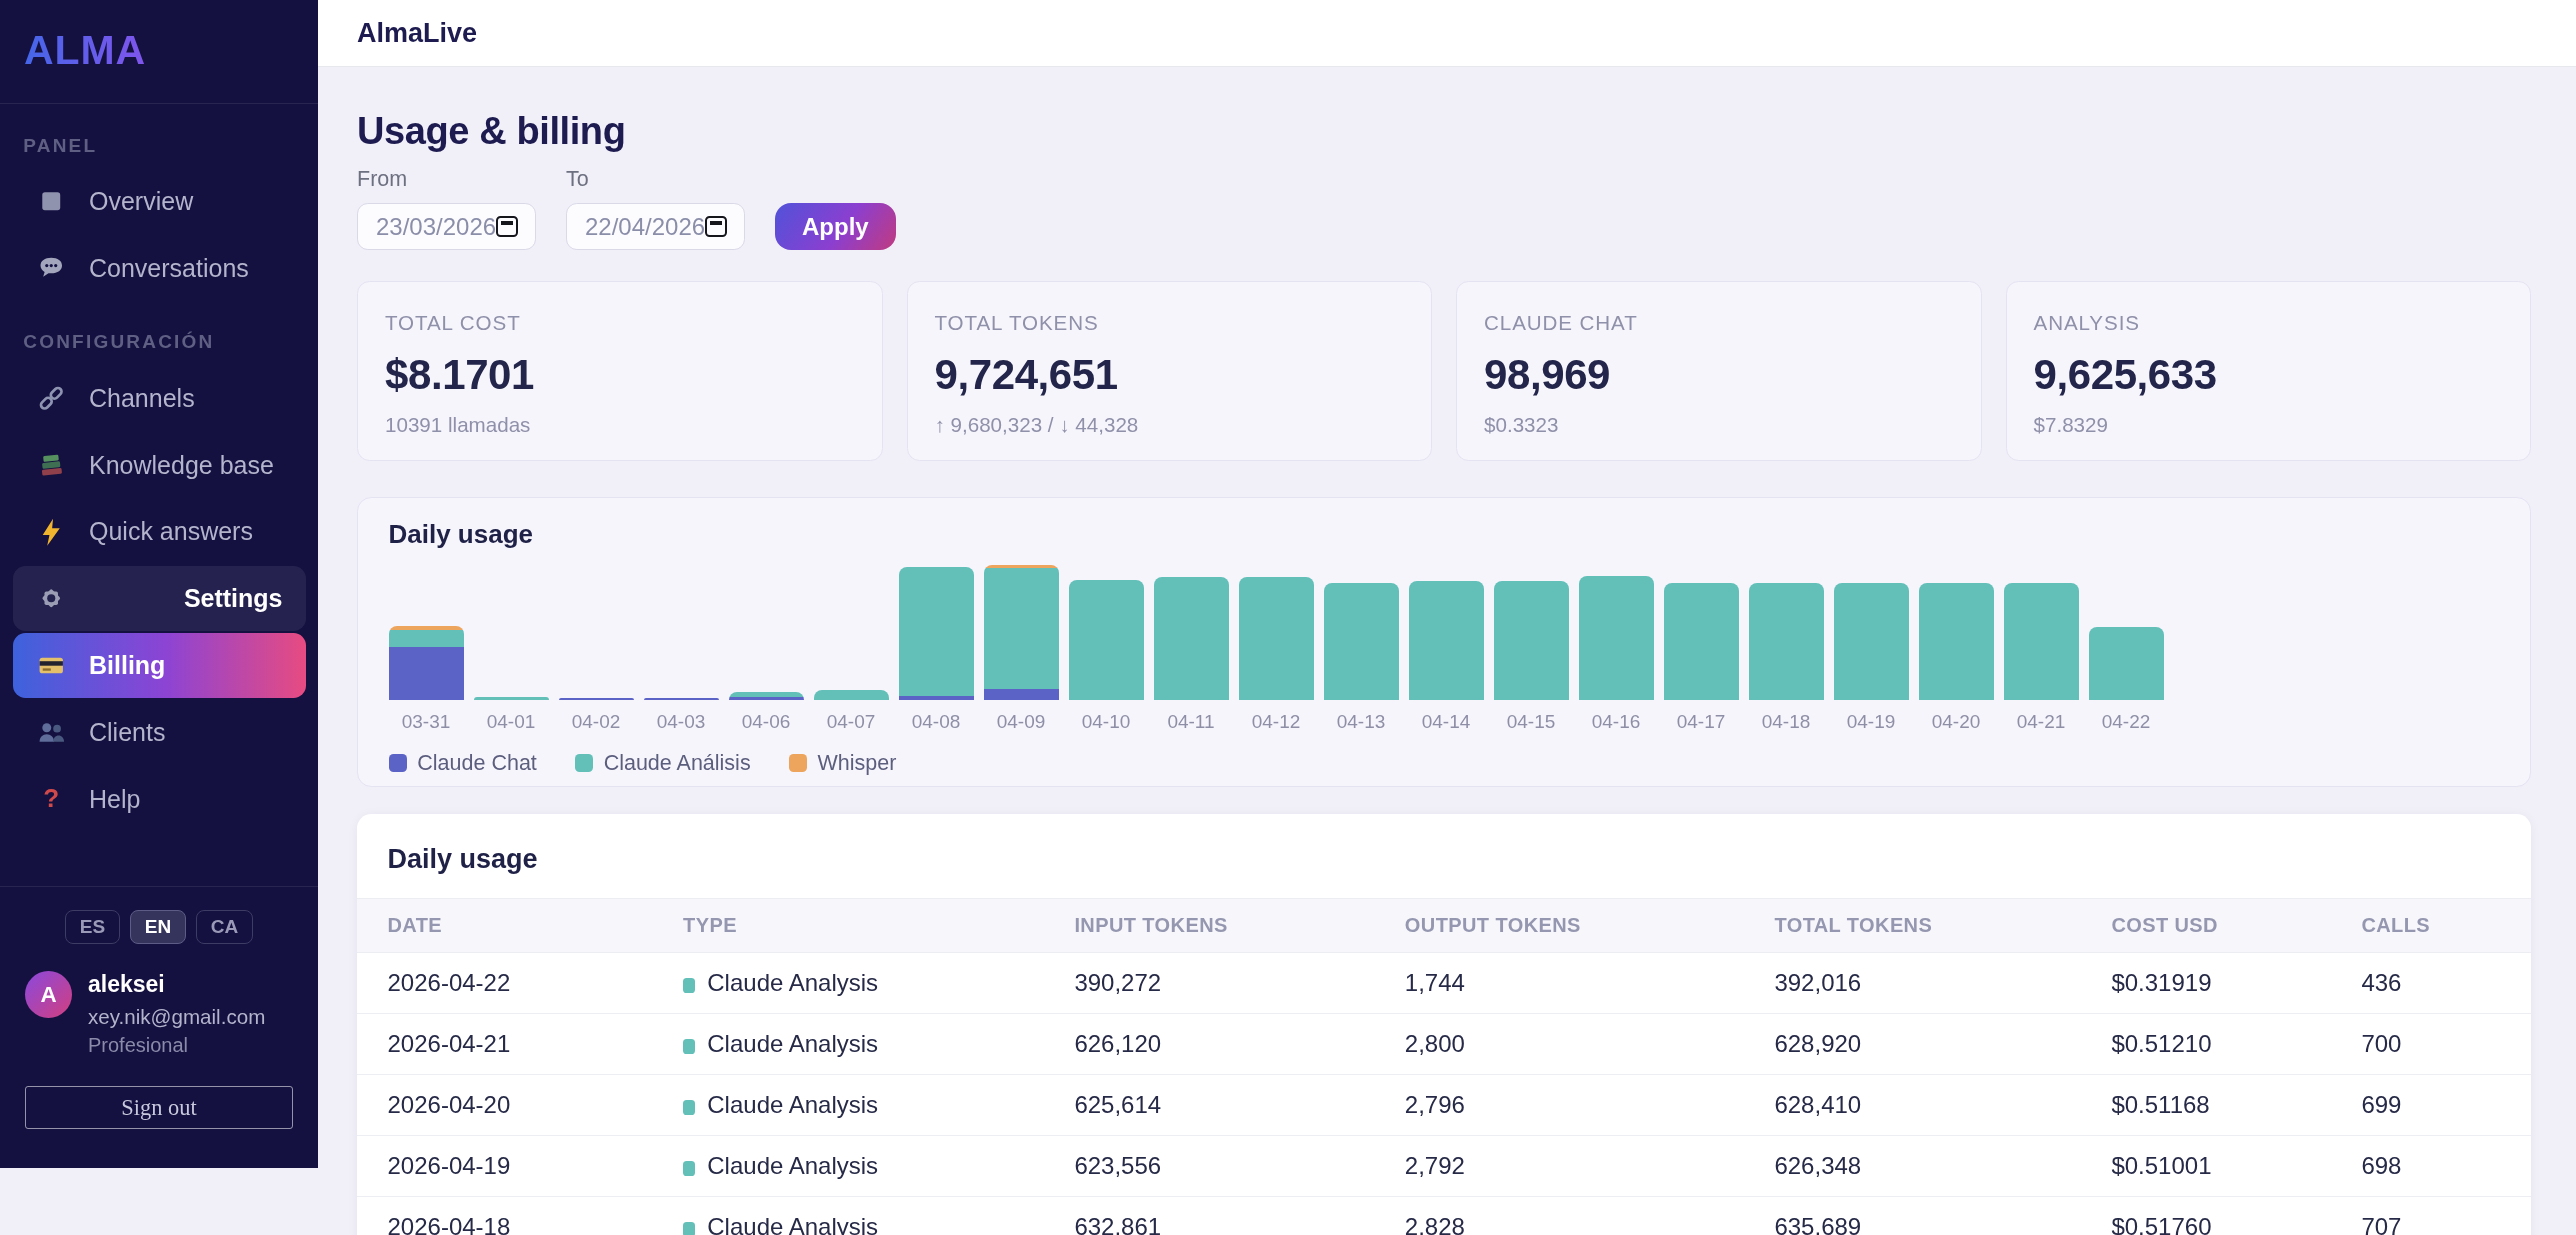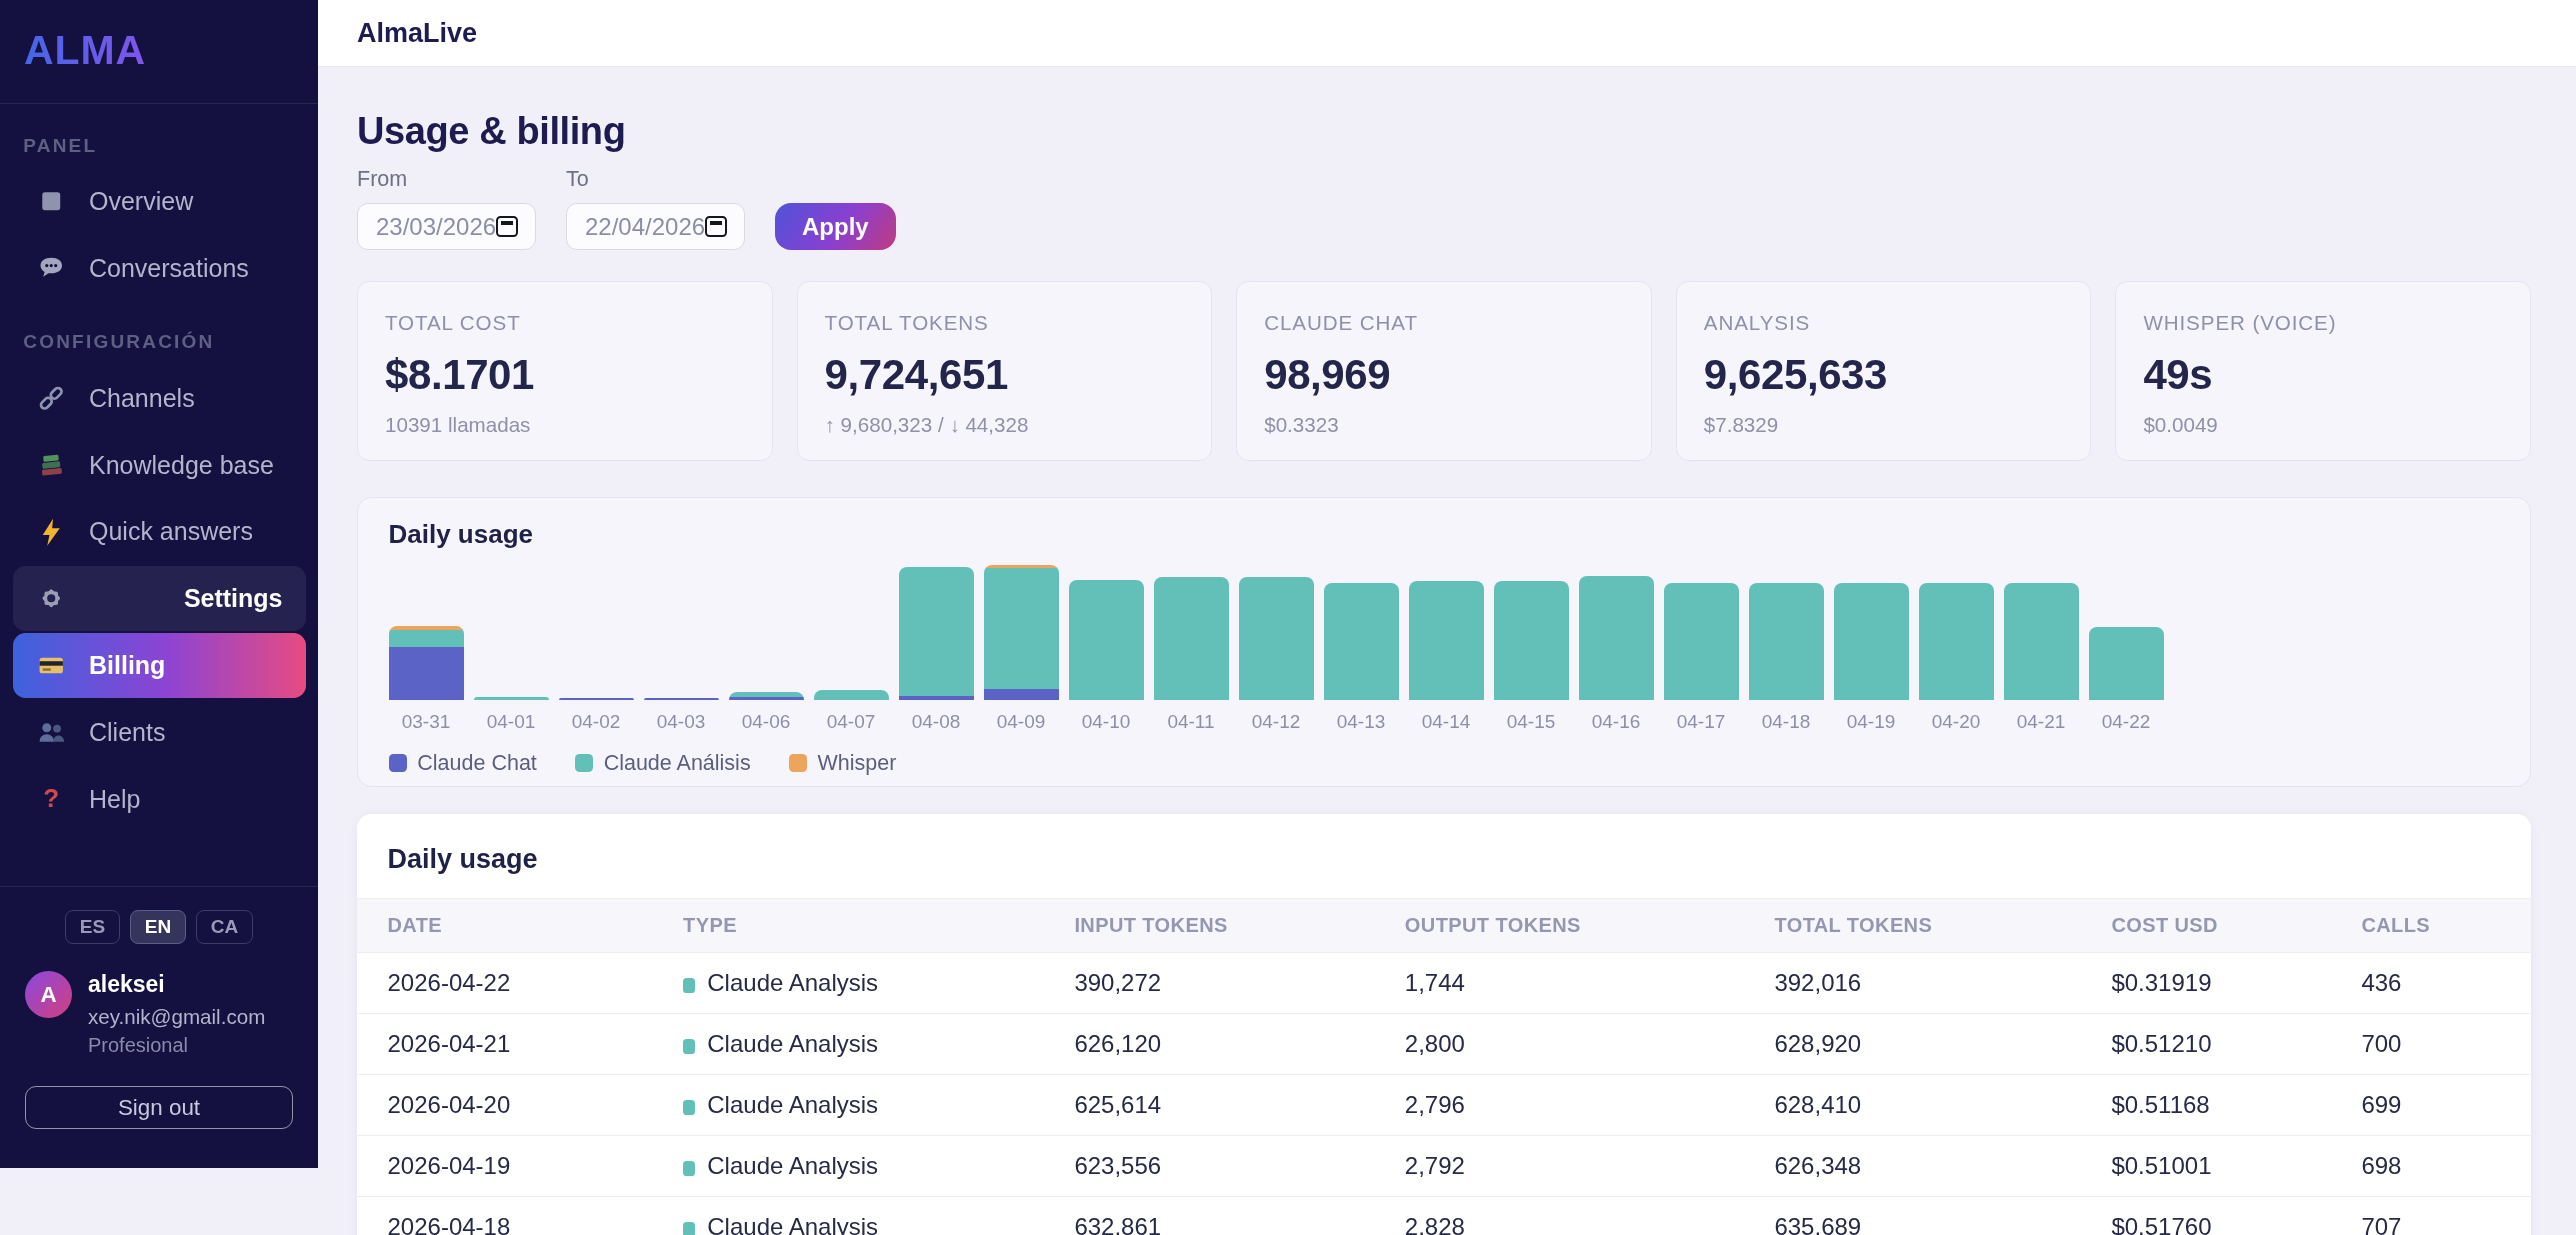--- a/index.html
+++ b/index.html
@@ -37,23 +37,23 @@
   .user-row { display:flex; gap:16px; margin-top:27px; align-items:flex-start; }
   .avatar {
     width:47px; height:47px; border-radius:50%; flex:none;
     background:linear-gradient(135deg,#8a49de,#d23f7e);
     color:#fff; font-weight:700; font-size:22.4px; display:flex; align-items:center; justify-content:center;
   }
   .user-name { font-size:23px; font-weight:700; color:#fff; }
   .user-email { font-size:20.6px; color:#b3b3cb; margin-top:6.3px; }
   .user-plan { font-size:20px; color:#8a8aa9; margin-top:5.4px; }
   .signout {
-    margin-top:29px; width:100%; height:43px; border-radius:11px;
+    margin-top:29px; width:100%; height:43px; border-radius:3px;
     border:1.3px solid rgba(255,255,255,.55); background:transparent; color:#c9c9dd;
-    font-size:22.4px; cursor:pointer; font-family:Liberation Sans, sans-serif;
+    font-size:22.4px; cursor:pointer; font-family:Liberation Serif, serif;
   }
   
   main { flex:1; display:flex; flex-direction:column; height:1235px; overflow:hidden; }
   .topbar {
     height:67px; min-height:67px; background:#fff; border-bottom:0.9px solid #e7e7ee;
     display:flex; align-items:center; padding-left:39px;
     font-size:27px; font-weight:800; color:#1d1b4f;
   }
   .content { padding:0 45px 0 39px; flex:1; overflow:hidden; }
   .page-title { font-size:38px; font-weight:800; color:#1d1b4f; margin:43px 0 0; letter-spacing:-0.4px; }
@@ -267,25 +267,20 @@
         </div>
         <div class="stat">
           <div class="stat-label">CLAUDE CHAT</div>
           <div class="stat-value">98,969</div>
           <div class="stat-sub">$0.3323</div>
         </div>
         <div class="stat">
           <div class="stat-label">ANALYSIS</div>
           <div class="stat-value">9,625,633</div>
           <div class="stat-sub">$7.8329</div>
-        </div>
-        <div class="stat">
-          <div class="stat-label">WHISPER (VOICE)</div>
-          <div class="stat-value">49s</div>
-          <div class="stat-sub">$0.0049</div>
         </div>
       </div>
 
     <section class="card chart-card">
       <h2 class="chart-title">Daily usage</h2>
       <div class="bars" id="bars">
           <div class="bar-stack">
             <div class="seg" style="height: 4.5px; background: rgb(237, 164, 92);"></div>
             <div class="seg" style="height: 17px; background: rgb(98, 192, 185);"></div>
             <div class="seg" style="height: 53px; background: rgb(91, 99, 199);"></div>

